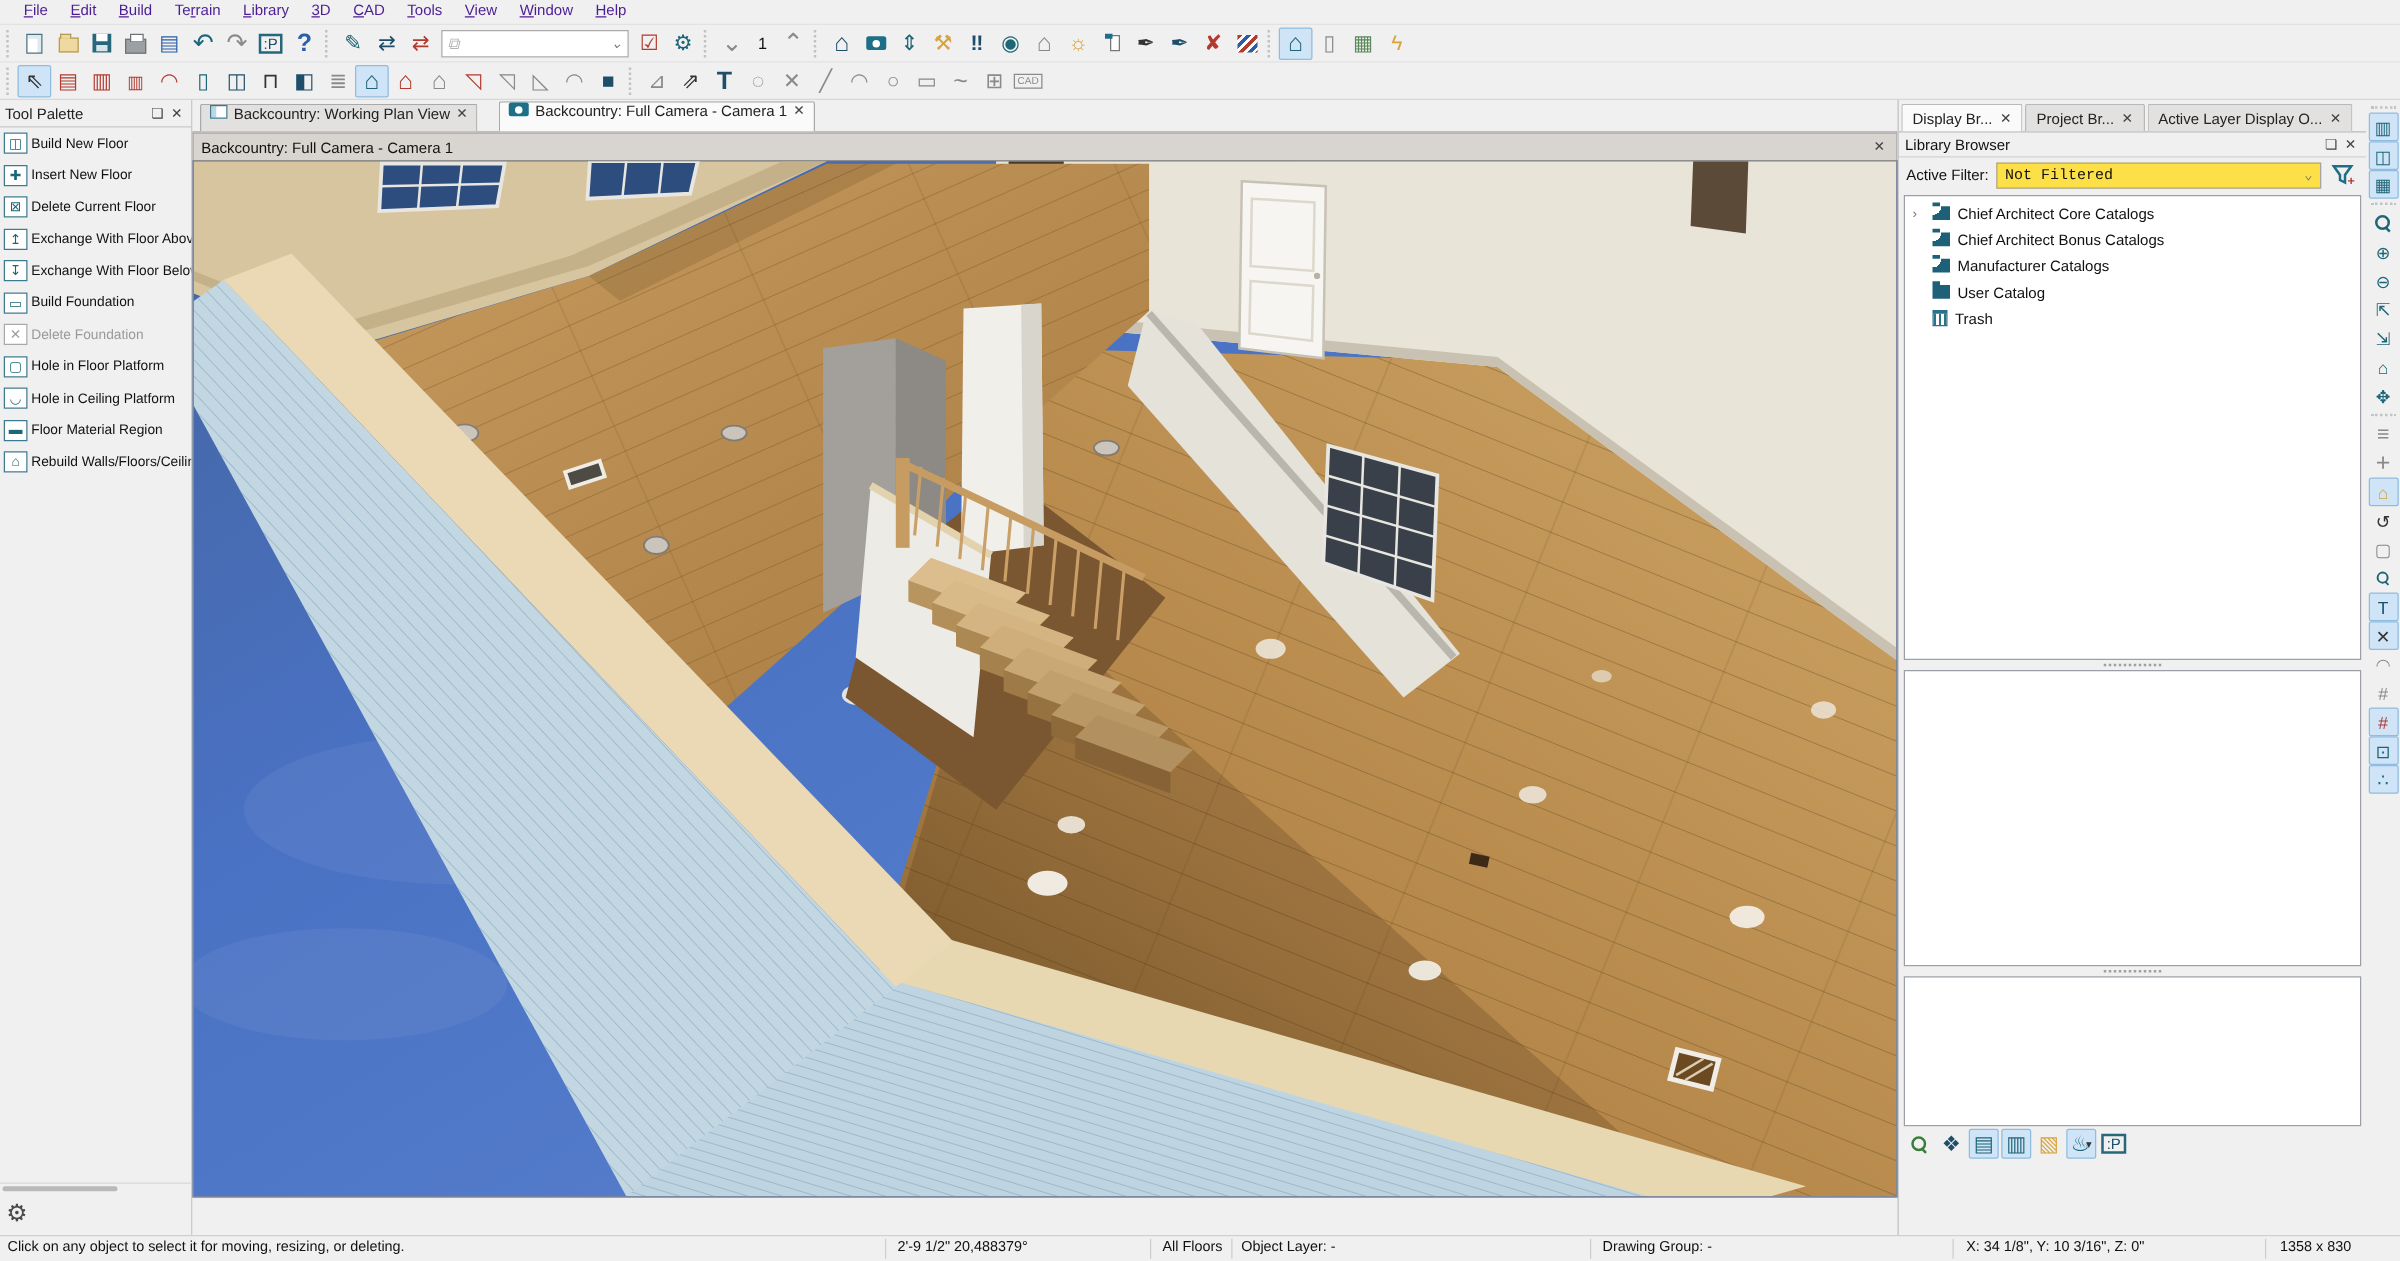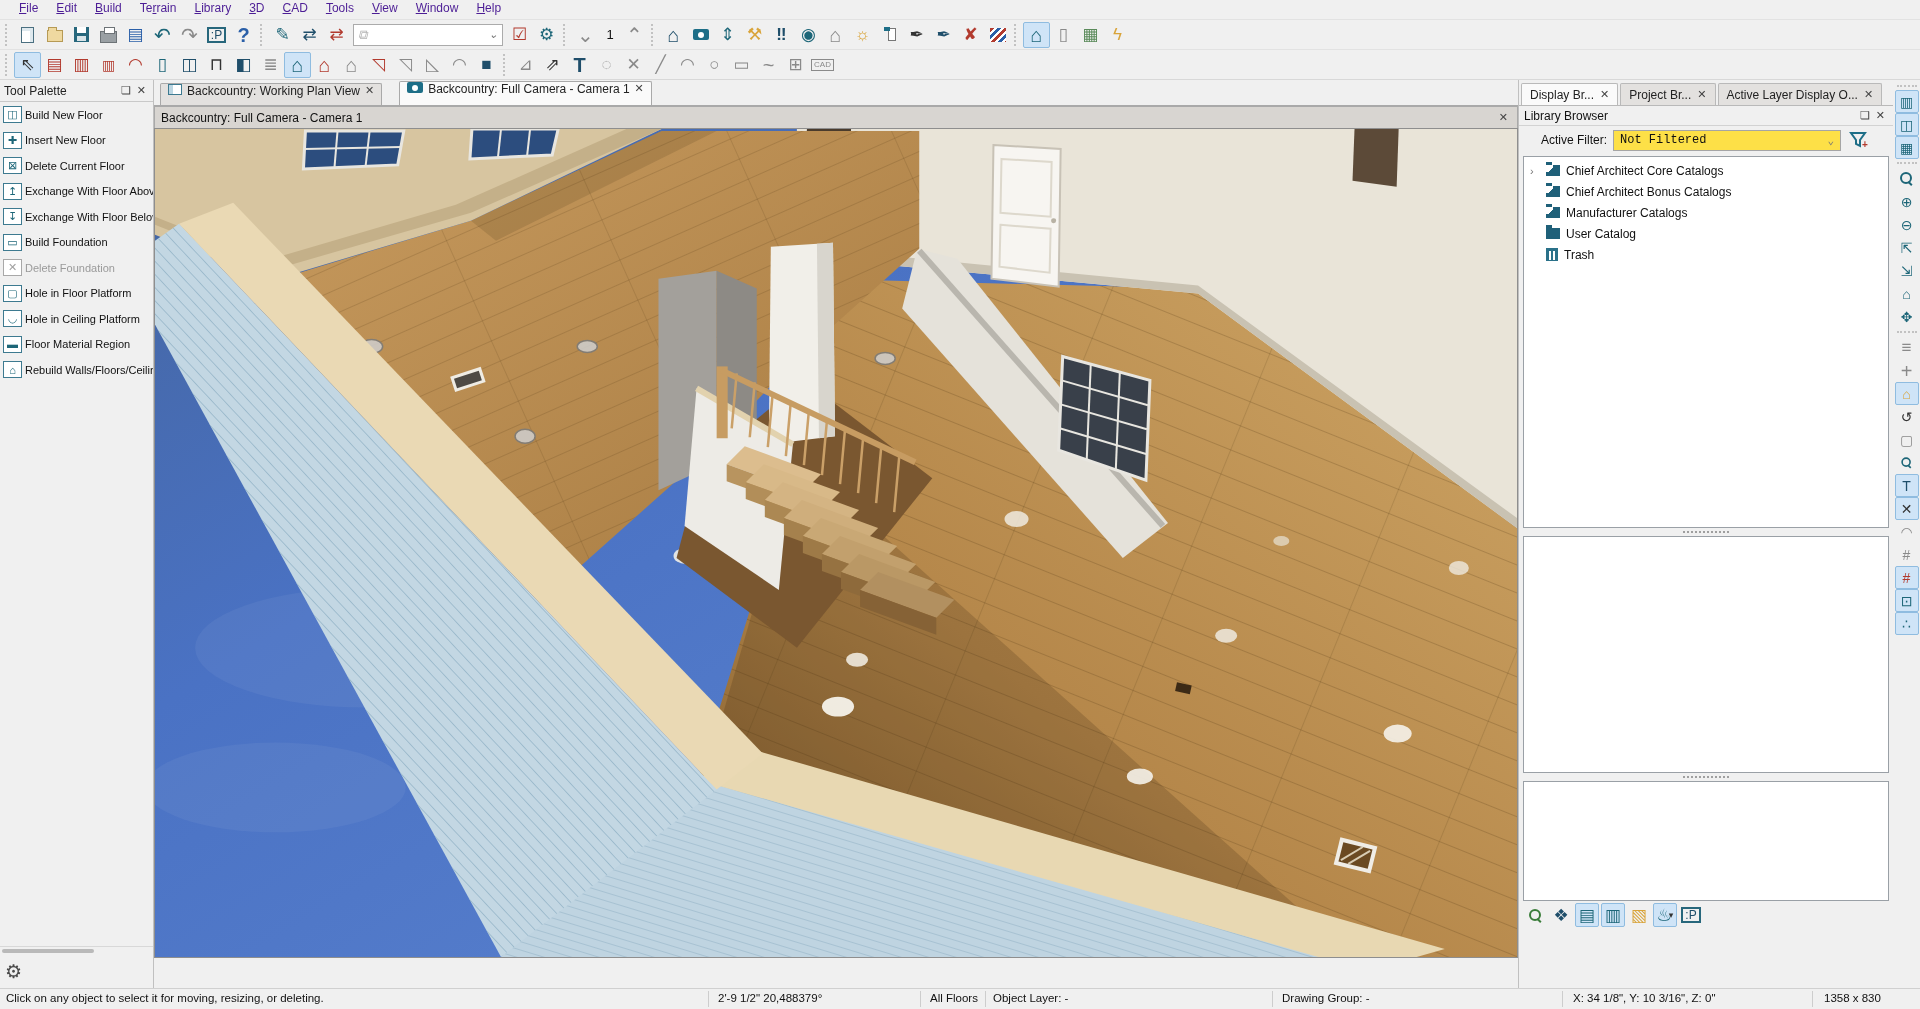--- a/index.html
+++ b/index.html
@@ -67,21 +67,21 @@
   .viewport svg{display:block;width:100%;height:100%;}
   .mdi-gap{flex:1;background:#f0f0f0;}
   
   .libpanel{width:375px;background:#f0f0f0;border-left:1px solid #c0c0c0;display:flex;flex-direction:column;}
   .lib-tabs{height:26px;display:flex;align-items:flex-end;padding:4px 2px 0 2px;border-bottom:1px solid #b9b9b9;}
   .ltab{height:22px;display:flex;align-items:center;gap:6px;padding:0 8px;font-size:12px;color:#222;border:1px solid #b9b9b9;border-bottom:none;background:#e3e1df;border-radius:2px 2px 0 0;margin-right:2px;white-space:nowrap;}
   .ltab.active{background:#fafafa;}
   .ltab .x{font-size:11px;color:#444;}
   .lib-head{height:20px;display:flex;align-items:center;padding:0 5px;font-size:12px;color:#111;border-bottom:1px solid #d2d2d2;}
   .lib-head .sp{flex:1}
-  .filter-row{height:28px;display:flex;align-items:center;padding:0 22px;gap:6px;font-size:12px;color:#111;}
+  .filter-row{height:28px;display:flex;align-items:center;padding:0 6px;gap:6px;font-size:12px;color:#111;}
   .filter-sel{flex:1;height:21px;background:#fde047;border:1px solid #a5a5a5;display:flex;align-items:center;padding:0 6px;font-size:12px;justify-content:space-between;font-family:Liberation Mono, monospace;}
   .chev{color:#777;font-size:11px;}
   .funnel{position:relative;width:24px;height:22px;display:flex;align-items:center;justify-content:center;}
   .search-row{height:26px;display:flex;align-items:center;padding:0 6px;gap:4px;}
   .search-row input{flex:1;height:20px;border:1px solid #a5a5a5;font-size:12px;padding:0 5px;color:#333;font-family:"Liberation Sans",sans-serif;}
   .search-row input::placeholder{color:#a8a8a8;}
   .magbtn{width:24px;height:22px;border:1px solid #a5a5a5;background:#fbfbfb;display:flex;align-items:center;justify-content:center;}
   .tree{height:372px;background:#fff;border:1px solid #9aa0a6;margin:2px 4px 0 4px;padding-top:3px;overflow:hidden;}
   .titem{height:21px;display:flex;align-items:center;gap:6px;font-size:12px;color:#111;padding-left:6px;}
   .titem .arrow{width:10px;color:#777;font-size:11px;}

